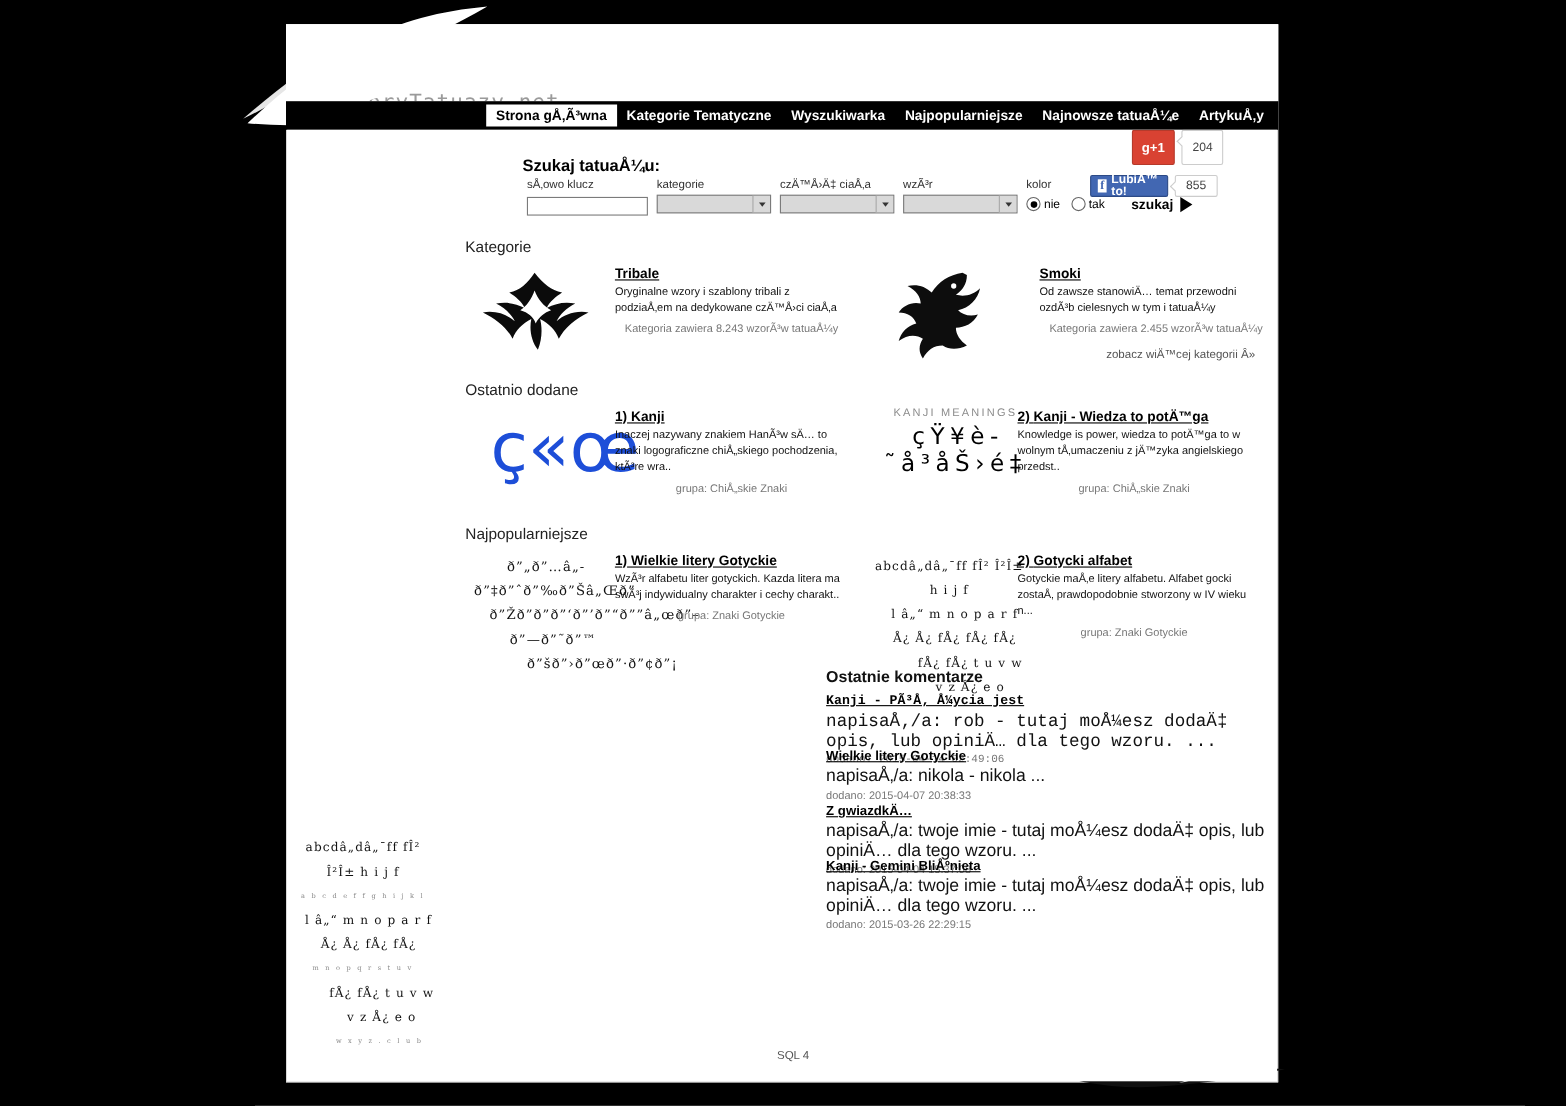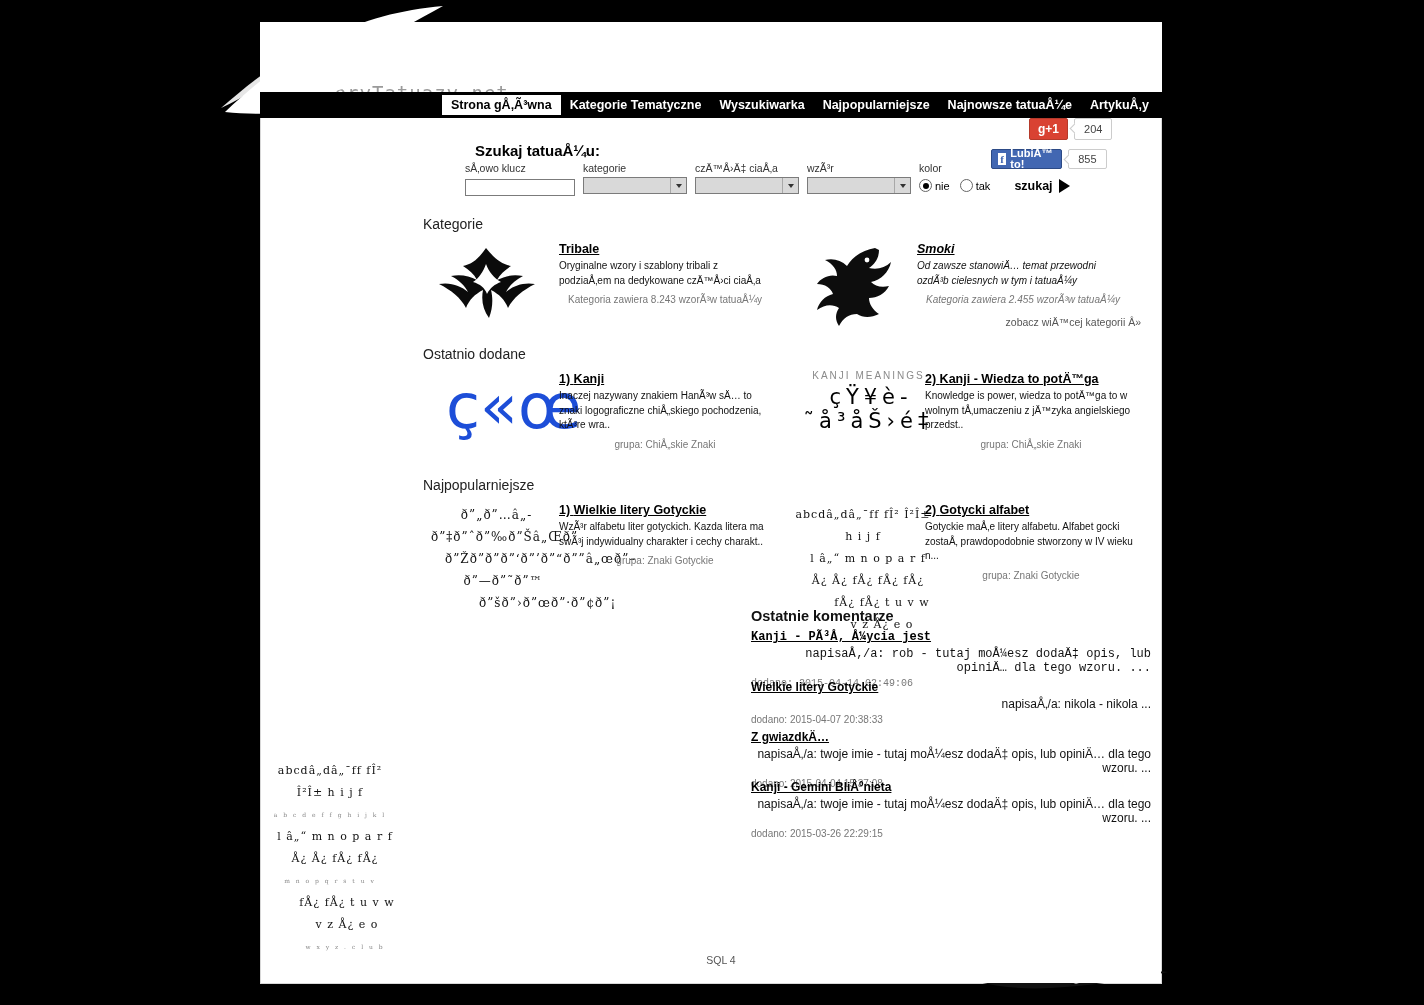--- a/index.html
+++ b/index.html
@@ -113,21 +113,21 @@
   
   .social {
     position: absolute;
     right: 40px;
     top: 0px;
     width: 130px;
   }
   .gplus {
     display: flex;
     align-items: stretch;
-    height: 22px;
+    height: 32px;
     margin-bottom: 9px;
     margin-left: 38px;
     width: 92px;
   }
   .gplus-btn {
     background: #d94232;
     color: #fff;
     font-size: 12px;
     font-weight: bold;
     padding: 0 8px;
@@ -219,21 +219,21 @@
   .search-title {
     position: absolute;
     left: 214px;
     top: 24px;
     font-size: 15px;
     font-weight: bold;
     color: #000;
   }
   .search-row {
     position: absolute;
-    left: 204px;
+    left: 218px;
     top: 44px;
     display: flex;
     align-items: flex-start;
     justify-content: space-between;
   }
   .field {
     margin-right: 8px;
   }
   .field-label {
     font-size: 10.5px;
@@ -397,24 +397,23 @@
     width: 400px;
   }
   .comment-title {
     font-size: 12px;
     font-weight: bold;
     text-decoration: underline;
     color: #000;
     cursor: pointer;
   }
   .comment-body {
-    font-size: 12px;
+    font-size: 16px;
     color: #111;
     margin-top: 3px;
-    text-align: right;
   }
   .comment-date {
     font-size: 10px;
     color: #777;
     margin-top: 3px;
   }
   .footer-sql {
     position: absolute;
     left: 0;
     right: 0;
@@ -540,21 +539,21 @@
       <div class="item-desc">Oryginalne wzory i szablony tribali z podziaÅ‚em na dedykowane czÄ™Å›ci ciaÅ‚a</div>
       <div class="item-meta">Kategoria zawiera 8.243 wzorÃ³w tatuaÅ¼y</div>
     </div>
 
     <div class="thumb" style="left:535px; top:124px; width:110px;">
       <svg width="108" height="86" viewBox="0 0 108 86">
         <path d="M78 6 C66 8 56 14 50 24 C44 18 36 16 28 18 C36 22 40 28 40 34 C32 32 24 36 20 42 C28 42 34 46 36 52 C28 54 22 60 20 68 C28 62 36 62 42 66 C38 72 38 78 42 84 C46 76 52 72 60 72 C66 76 74 76 82 72 C76 68 72 62 72 56 C80 56 88 52 92 44 C84 46 78 44 74 40 C84 38 92 30 94 20 C88 26 80 28 72 26 C78 22 82 16 82 8 Z" fill="#0d0d0d"></path>
         <circle cx="70" cy="18" r="2.4" fill="#ffffff"></circle>
       </svg>
     </div>
-    <div class="item" style="left:656px; top:124px;font-style:italic;">
+    <div class="item" style="left:684px; top:124px;">
       <span class="item-title">Smoki</span>
       <div class="item-desc">Od zawsze stanowiÄ… temat przewodni ozdÃ³b cielesnych w tym i tatuaÅ¼y</div>
       <div class="item-meta">Kategoria zawiera 2.455 wzorÃ³w tatuaÅ¼y</div>
     </div>
 
     <div class="more-link" style="top:198px;">zobacz wiÄ™cej kategorii Â»</div>
 
     <div class="sec-h" style="left:162px; top:228px;">Ostatnio dodane</div>
 
     <div class="thumb" style="left:185px; top:258px; width:135px;">

